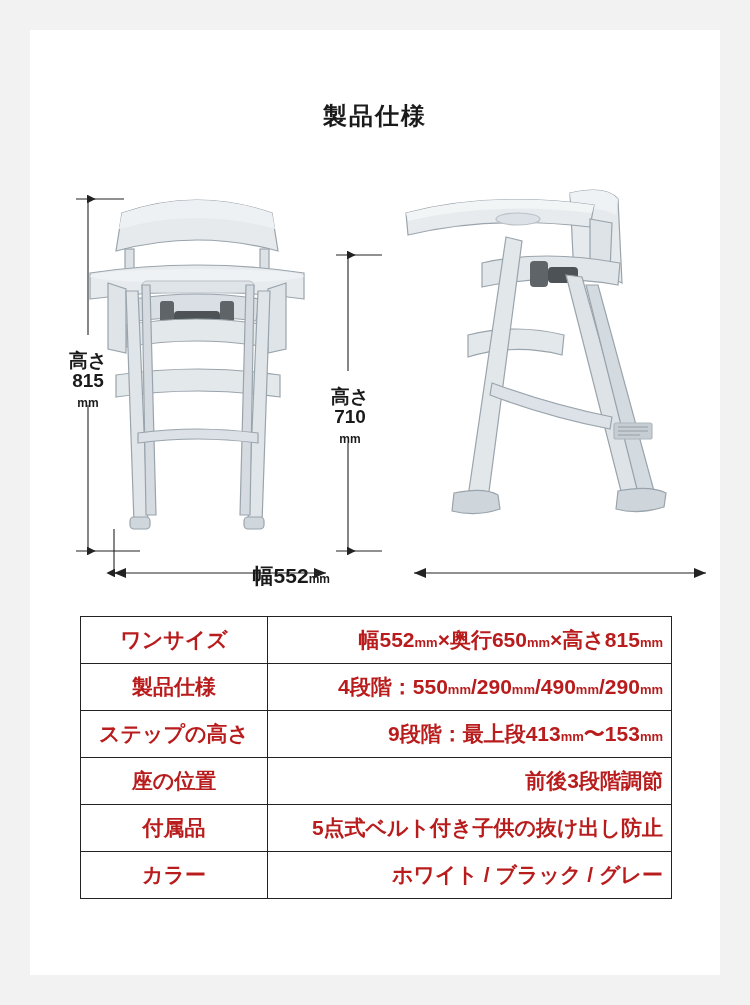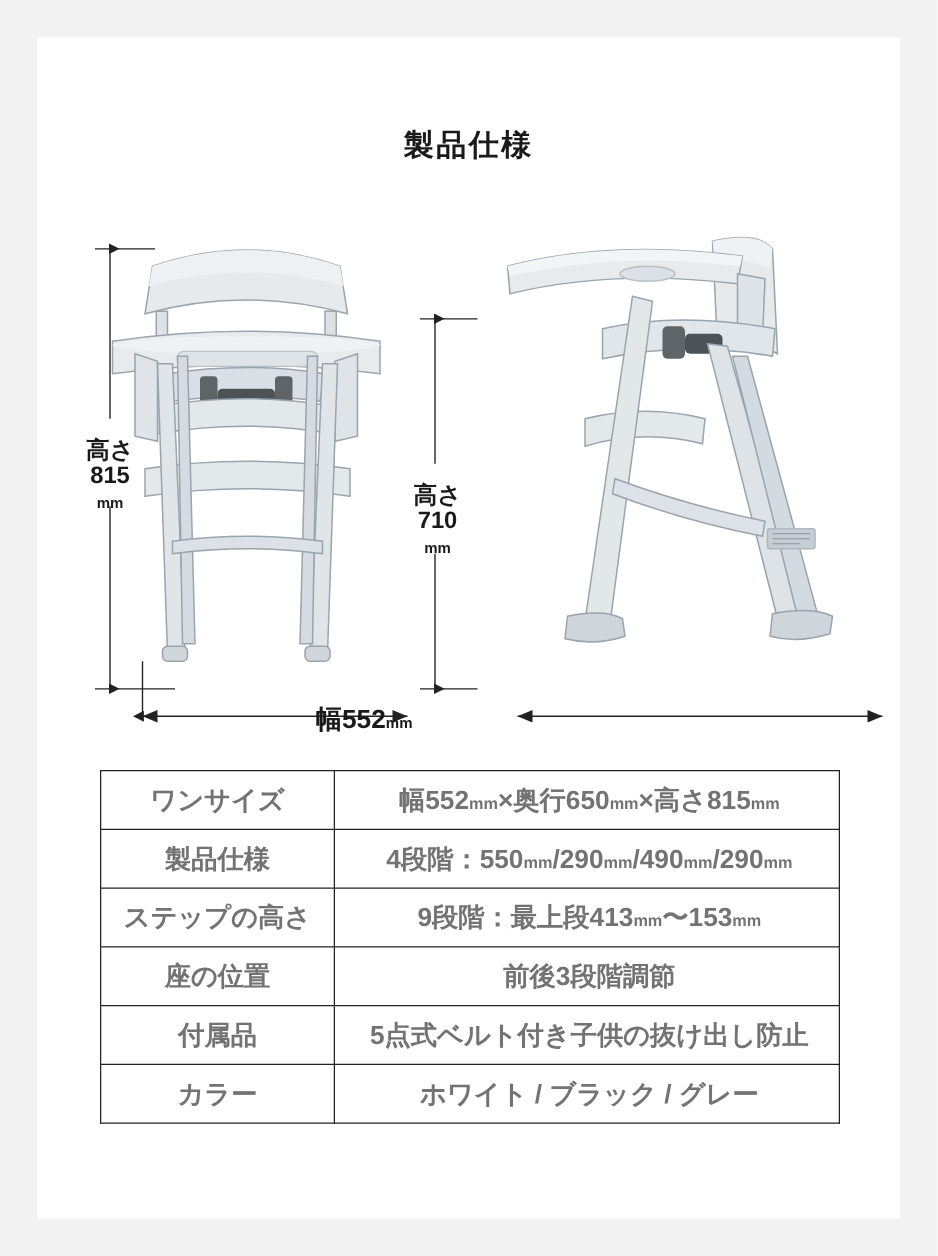--- a/index.html
+++ b/index.html
@@ -93,31 +93,31 @@
     top: 586px;
     width: 592px;
     border-collapse: collapse;
     table-layout: fixed;
   }
   table.spec td {
     border: 1px solid #222222;
     height: 46px;
     padding: 0 8px;
     font-size: 21px;
-    color: #737373;
+    color: #b91c1c;
     font-weight: bold;
     vertical-align: middle;
   }
   table.spec td.label {
     width: 170px;
     text-align: center;
     letter-spacing: 0px;
   }
   table.spec td.value {
-    text-align: center;
+    text-align: right;
     padding-left: 12px;
   }
   .u {
     font-size: 13px;
     font-weight: bold;
   }
 </style>
 </head>
 <body>
 

